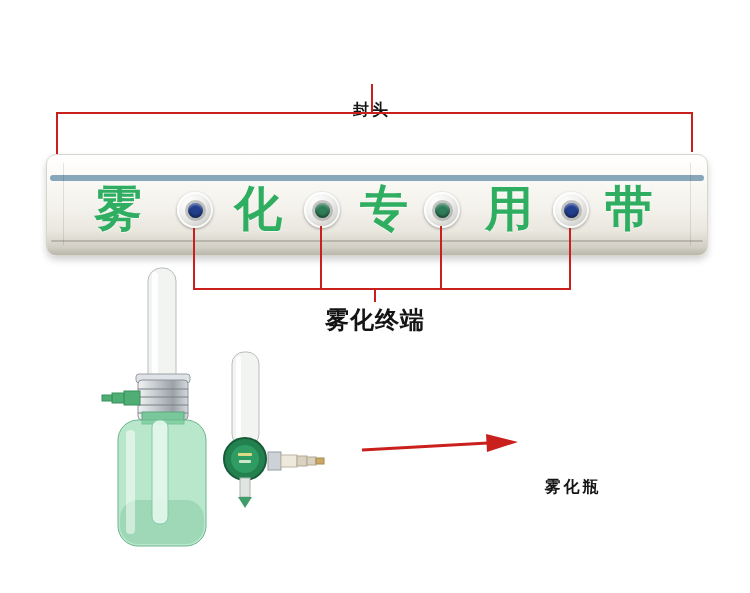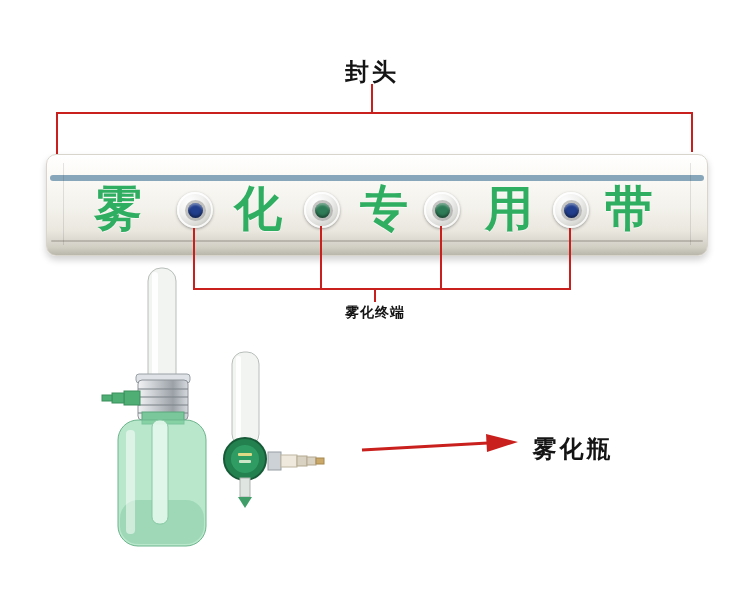--- a/index.html
+++ b/index.html
@@ -2,22 +2,22 @@
 <html><head>
 <meta charset="utf-8">
 <style>
   html,body { margin:0; padding:0; background:#ffffff; }
   .canvas {
     position:relative; width:750px; height:593px; margin:0 auto;
     background:#ffffff; overflow:hidden; border-radius:14px;
     font-family:"Liberation Sans","DejaVu Sans",sans-serif;
   }
   .label { position:absolute; color:#141414; font-weight:700; text-align:center; }
-  .label-lg { font-size:24px; letter-spacing:3px; }
-  .label-md { font-size:14px; letter-spacing:1px; }
+  .label-lg { font-size:16px; letter-spacing:3px;margin-top:44px; }
+  .label-md { font-size:24px; letter-spacing:1px; }
   .rline { position:absolute; background:#c9201d; }
 
   
   .band {
     position:absolute; left:46px; top:154px; width:660px; height:100px;
     border-radius:10px; border:1px solid #d8d5cc;
     background:linear-gradient(180deg,#ffffff 0%,#fcfbf8 16%,#f4f2ec 52%,#eae7df 76%,#d2cfc5 92%,#b9b6ab 100%);
     box-shadow:0 4px 7px rgba(0,0,0,0.18), inset 0 1px 0 #ffffff;
   }
   .band-stripe {

